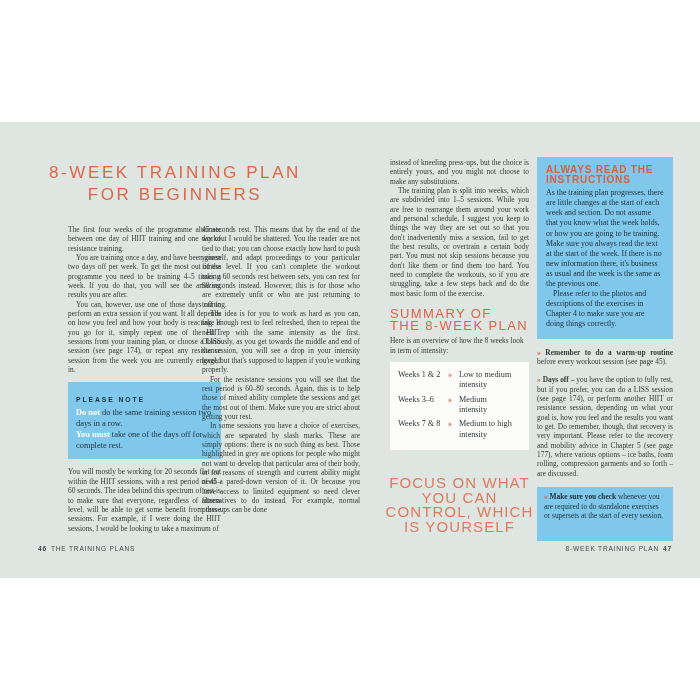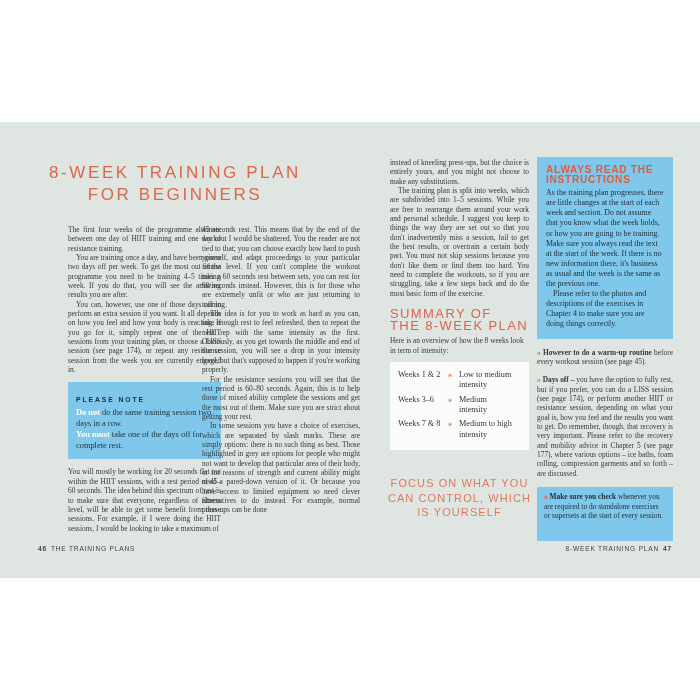--- a/index.html
+++ b/index.html
@@ -57,21 +57,21 @@
     text-align:left;font-size:8.2px;line-height:10.4px;color:#2f3739;
   }
   .week-row{display:flex;margin-bottom:4px;}
   .week-label{width:50px;flex:none;}
   .week-marker{width:11px;flex:none;color:#dc6448;font-weight:bold;}
   .week-value{flex:1;}
 
   .focus-quote{
     margin:26px 0 0 -8px;width:155px;text-align:center;
     font-family:"Liberation Sans", sans-serif;font-weight:400;
-    font-size:11px;line-height:14.5px;letter-spacing:1.1px;color:#e07a5f;
+    font-size:15px;line-height:14.5px;letter-spacing:1.1px;color:#e07a5f;
   }
 
   .info-box{
     background:#7fc7eb;padding:8px 9px 9px 9px;
     text-align:left;font-size:7.9px;line-height:10.1px;color:#23323a;
   }
   .info-box p{margin:0;}
   .info-box p.indent{text-indent:7px;}
   .info-heading{
     font-family:"Liberation Sans", sans-serif;font-weight:bold;
@@ -169,21 +169,21 @@
       <div class="focus-quote">FOCUS ON WHAT YOU CAN CONTROL, WHICH IS YOURSELF</div>
     </div>
 
     <div class="col col4">
       <div class="info-box">
         <div class="info-heading">ALWAYS READ THE INSTRUCTIONS</div>
         <p>As the training plan progresses, there are little changes at the start of each week and section. Do not assume that you know what the week holds, or how you are going to be training. Make sure you always read the text at the start of the week. If there is no new information there, it's business as usual and the week is the same as the previous one.</p>
         <p class="indent">Please refer to the photos and descriptions of the exercises in Chapter 4 to make sure you are doing things correctly.</p>
       </div>
 
-      <div class="bullet"><span class="marker">»</span> <span class="lead">However to do a warm-up routine</span><span> before every workout session (see page 45).</span></div>
+      <div class="bullet"><span class="marker">»</span> <span class="lead">Remember to do a warm-up routine</span><span> before every workout session (see page 45).</span></div>
 
       <div class="bullet"><span class="marker">»</span> <span class="lead">Days off –</span><span> you have the option to fully rest, but if you prefer, you can do a LISS session (see page 174), or perform another HIIT or resistance session, depending on what your goal is, how you feel and the results you want to get. Do remember, though, that recovery is very important. Please refer to the recovery and mobility advice in Chapter 5 (see page 177), where various options – ice baths, foam rolling, compression garments and so forth – are discussed.</span></div>
 
       <div class="mini-box"><span class="marker">»</span> <span class="lead">Make sure you check</span><span> whenever you are required to do standalone exercises or supersets at the start of every session.</span></div>
     </div>
 
     <div class="folio folio-right"><span>8-WEEK TRAINING PLAN</span><span class="sp"></span><span class="num">47</span></div>
   </div>
 </div>
 

